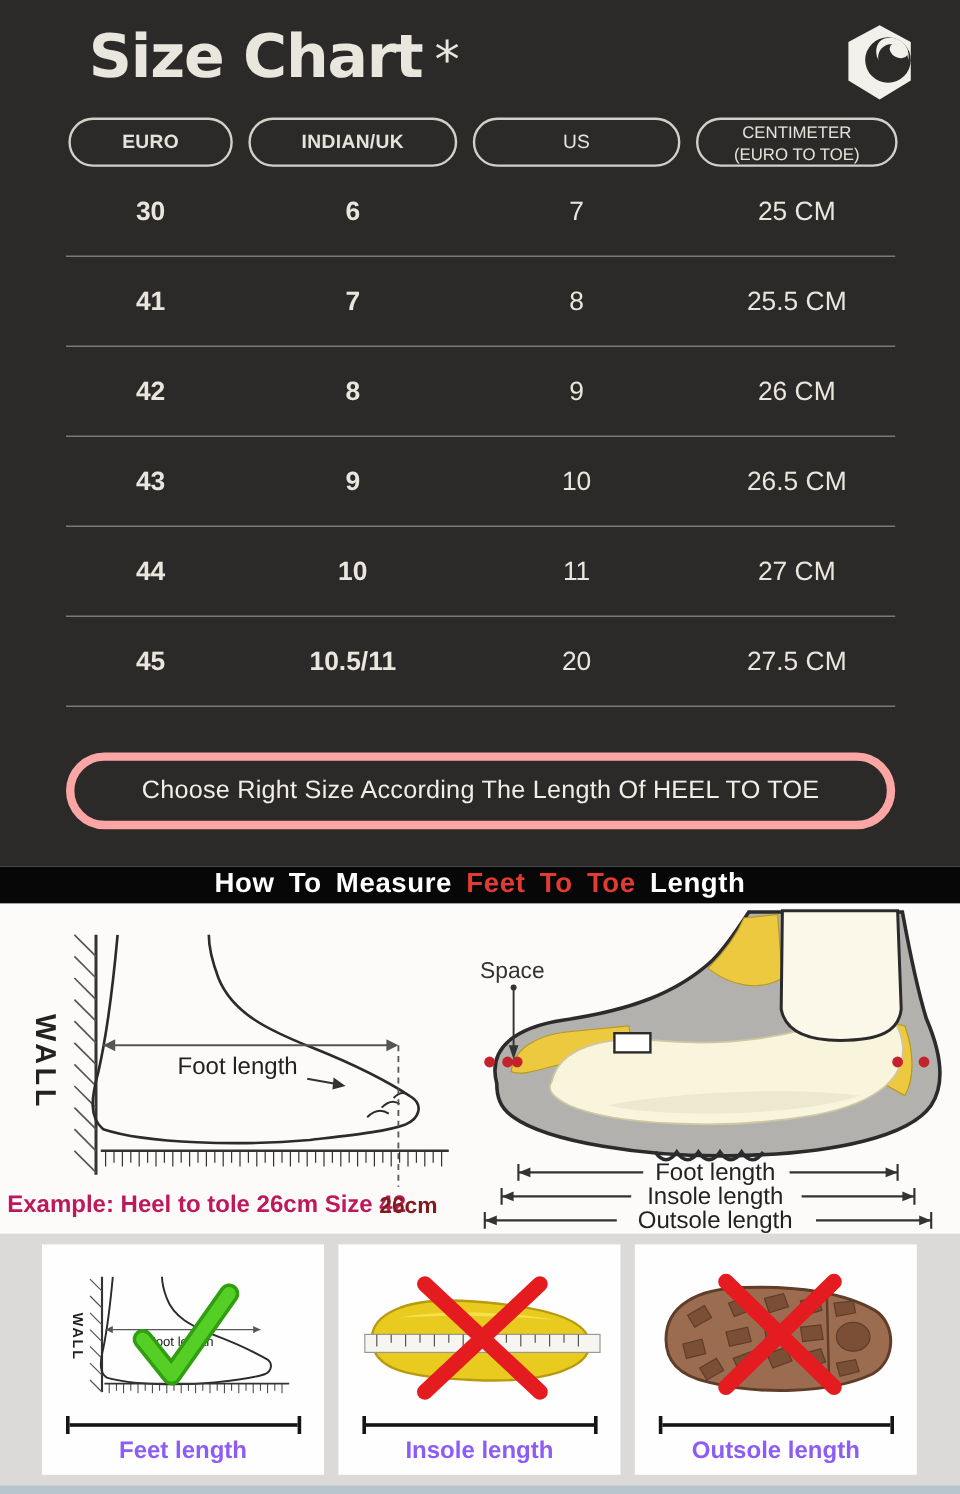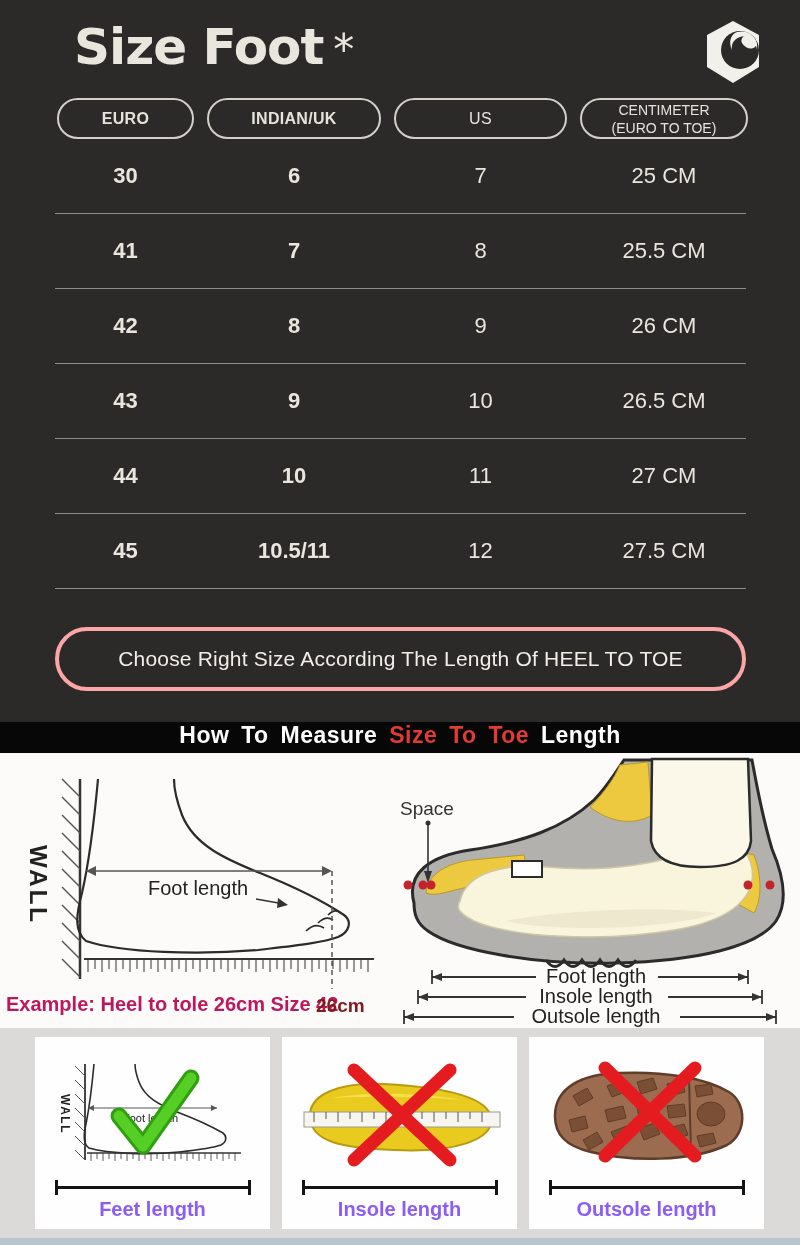--- a/index.html
+++ b/index.html
@@ -24,21 +24,21 @@
   .pill .l1 { font-size:16px; font-weight:bold; letter-spacing:.3px; }
   .pill.thin .l1 { font-weight:400; font-size:16px; }
   .pill .l2a,.pill .l2b { font-weight:400; font-size:14px; line-height:18px; }
 
   .trow { height:74px; align-items:center; }
   .trow div { text-align:center; font-size:22px; color:#e9e6de; }
   .trow .b { font-weight:bold; }
   .divider { border:none; border-top:1px solid #8f8d8a; margin-left:55px; width:691px; }
 
   .advice-pill { margin:38px auto 0 55px; width:691px; height:64px;
-    border:4px solid #fca5a5; border-radius:33px; display:flex; align-items:center;
+    border:7px solid #fca5a5; border-radius:33px; display:flex; align-items:center;
     justify-content:center; font-size:21px; color:#f0eee7; letter-spacing:.2px; }
 
   
   .measure-bar { height:31px; background:#070707; display:flex; align-items:flex-start;
     justify-content:center; font-size:23px; font-weight:bold; letter-spacing:.5px;
     word-spacing:5px; color:#fff; white-space:pre; }
   .measure-bar .hl { color:#e23b33; }
 
   
   .measure { position:relative; height:275px; background:#fcfbfa; }
@@ -61,21 +61,21 @@
     border-left:3px solid #141414; border-right:3px solid #141414; }
   .dim-line .bar { position:absolute; left:0; right:0; top:6px; height:3px; background:#141414; }
   .card-label { font-size:20px; font-weight:bold; color:#8b5cf6; margin-top:3px; }
   .blue-strip { position:absolute; left:0; bottom:0; width:100%; height:7px; background:#b7c5ce; }
 </style>
 </head>
 <body>
 
 <div class="dark">
   <div class="header-row">
-    <div class="title"><span>Size Foot</span><span class="star">*</span></div>
+    <div class="title"><span>Size Chart</span><span class="star">*</span></div>
     <svg class="logo-svg" width="58" height="64" viewBox="0 0 58 64">
       <polygon points="29,1 55,15 55,47 29,63 3,47 3,15" fill="#f2f0ea"></polygon>
       <circle cx="36" cy="30" r="19" fill="#2c2a28"></circle>
       <path d="M33,12 C45,9 55,18 53,30 C52,20 44,15 36,17 C30,19 27,24 28,30 C24,22 27,14 33,12 Z" fill="#f2f0ea"></path>
       <ellipse cx="45" cy="22" rx="8" ry="6" fill="#f2f0ea" transform="rotate(28 45 22)"></ellipse>
     </svg>
   </div>
 
   <div class="size-grid pills-row">
     <div class="pill">
@@ -124,31 +124,31 @@
   <div class="size-grid trow">
     <div class="b">44</div>
     <div class="b">10</div>
     <div>11</div>
     <div>27 CM</div>
   </div>
   <hr class="divider">
   <div class="size-grid trow">
     <div class="b">45</div>
     <div class="b">10.5/11</div>
-    <div>12</div>
+    <div>20</div>
     <div>27.5 CM</div>
   </div>
   <hr class="divider">
 
   <div class="advice-pill">
     <span>Choose Right Size According The Length Of HEEL TO TOE</span>
   </div>
 </div>
 
-<div class="measure-bar"><span>How To Measure </span><span class="hl">Size To Toe</span><span> Length</span></div>
+<div class="measure-bar"><span>How To Measure </span><span class="hl">Feet To Toe</span><span> Length</span></div>
 
 <div class="measure">
 
   <div class="left-diagram">
     <svg width="396" height="240" viewBox="0 0 396 240">
 
       <line x1="80" y1="26" x2="80" y2="226" stroke="#333" stroke-width="2.5"></line>
       <g stroke="#555" stroke-width="1.4">
         <line x1="80" y1="44" x2="62" y2="26"></line>
           <line x1="80" y1="62" x2="62" y2="44"></line>

